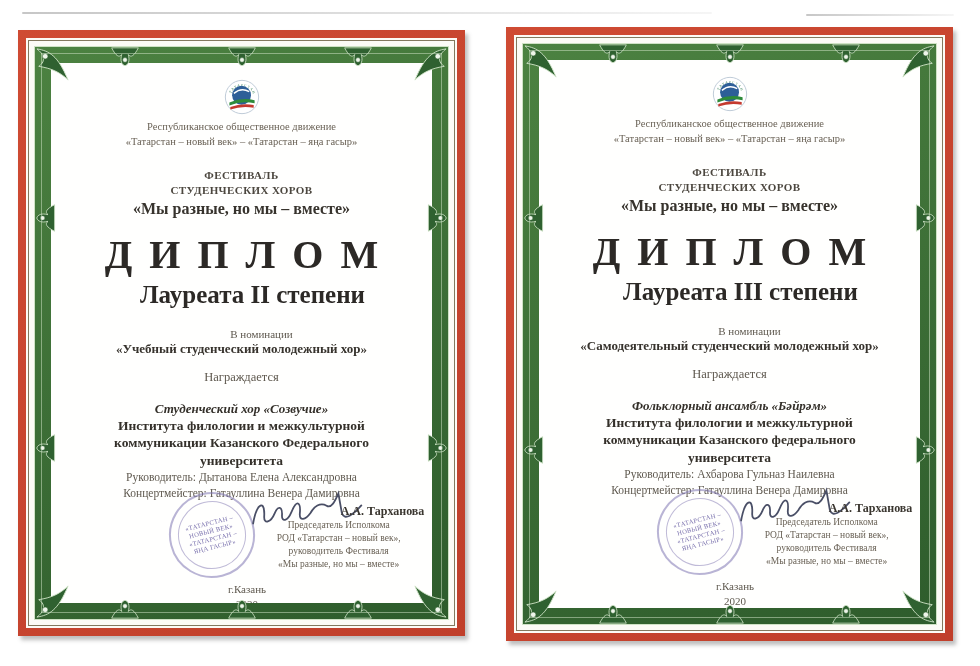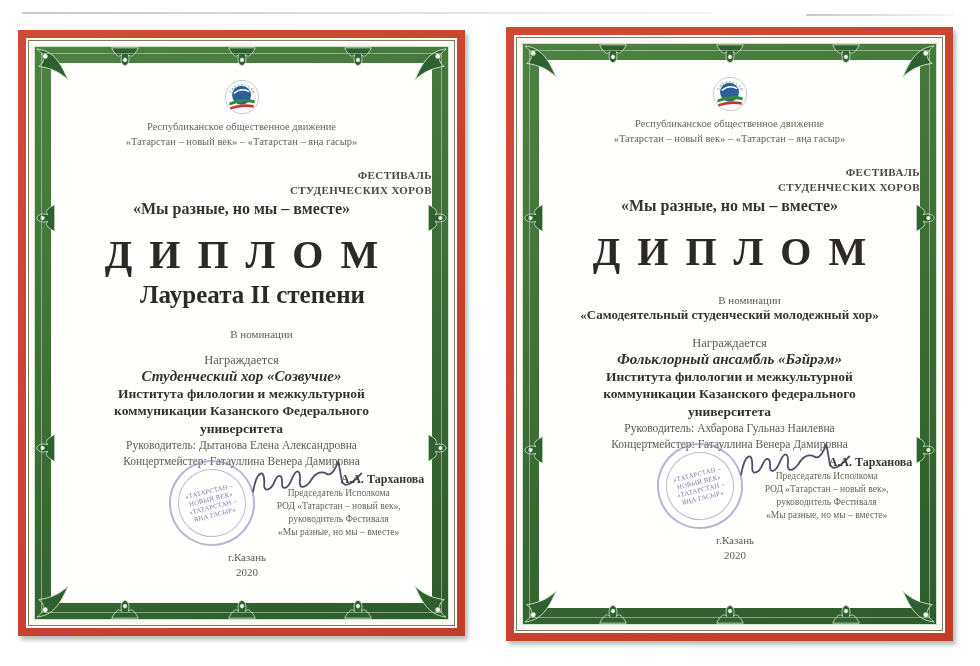--- a/index.html
+++ b/index.html
@@ -25,30 +25,30 @@
   .band::after { content:""; position:absolute; inset:7px; pointer-events:none;
           border:1px solid rgba(214,232,204,.5); }
   .inner { height: 100%; background: #fffffe; position: relative; text-align: center;
            color: #3b3833; padding-top: 16px; overflow: hidden; }
 
   .orn { position: absolute; line-height: 0; pointer-events: none; }
 
   .logo-wrap { line-height: 0; margin-bottom: 5px; }
   .org   { font-size: 10.5px; color: #6a6256; line-height: 1.4; }
   .fest  { font-size: 11px; font-weight: bold; color: #4c473f; letter-spacing: .4px;
-           line-height: 1.35; margin-top: 19px; text-align: right; }
+           line-height: 1.35; margin-top: 19px; }
   .fest-name { font-size: 16px; font-weight: bold; color: #37332d; margin-top: 2px; }
   .title { font-size: 40px; font-weight: bold; letter-spacing: 17px; padding-left: 17px;
            color: #2c2926; margin-top: 13px; }
   .degree { font-size: 25px; font-weight: bold; color: #2c2926; margin-top: 3px; padding-left: 22px; }
   .nom-label { font-size: 11px; color: #5f594f; margin-top: 19px; padding-left: 40px; }
   .nom   { font-size: 13px; font-weight: bold; color: #37332d; margin-top: 1px; }
   .award { font-size: 12.5px; color: #5f594f; margin-top: 13px; }
-  .recipient { font-size: 15px; font-weight: bold; font-style: italic; color: #34302a;
-           }
+  .recipient { font-size: 13px; font-weight: bold; font-style: italic; color: #34302a;
+           margin-top: 16px; }
   .orgname { font-size: 13.5px; font-weight: bold; line-height: 1.28; color: #34302a; }
   .person { font-size: 11.5px; color: #5f594f; line-height: 1.4; }
 
   .footer { position: relative; height: 120px; margin-top: 3px; }
   .stamp { position: absolute; left: 118px; top: -12px; width: 86px; height: 86px;
            border-radius: 50%; border: 2px solid rgba(128,118,178,.55);
            transform: rotate(-14deg); }
   .stamp::before { content:""; position:absolute; inset:7px; border-radius:50%;
            border: 1px solid rgba(128,118,178,.5); }
   .stamp-text { position:absolute; inset:0; display:flex; flex-direction:column;
@@ -94,20 +94,21 @@
           <div class="org">«Татарстан – новый век» – «Татарстан – яңа гасыр»</div>
 
           <div class="fest">ФЕСТИВАЛЬ</div>
           <div class="fest" style="margin-top:0">СТУДЕНЧЕСКИХ ХОРОВ</div>
           <div class="fest-name">«Мы разные, но мы – вместе»</div>
 
           <div class="title">ДИПЛОМ</div>
           <div class="degree">Лауреата II степени</div>
 
           <div class="nom-label">В номинации</div>
+          <div class="nom">«Учебный студенческий молодежный хор»</div>
 
           <div class="award">Награждается</div>
 
           <div class="recipient">Студенческий хор «Созвучие»</div>
           <div class="orgname">Института филологии и межкультурной</div>
           <div class="orgname">коммуникации Казанского Федерального</div>
           <div class="orgname">университета</div>
           <div class="person">Руководитель: Дытанова Елена Александровна</div>
           <div class="person">Концертмейстер: Гатауллина Венера Дамировна</div>
 
@@ -221,20 +222,21 @@
           </div>
 
           <div class="org">Республиканское общественное движение</div>
           <div class="org">«Татарстан – новый век» – «Татарстан – яңа гасыр»</div>
 
           <div class="fest">ФЕСТИВАЛЬ</div>
           <div class="fest" style="margin-top:0">СТУДЕНЧЕСКИХ ХОРОВ</div>
           <div class="fest-name">«Мы разные, но мы – вместе»</div>
 
           <div class="title">ДИПЛОМ</div>
+          <div class="degree">Лауреата III степени</div>
 
           <div class="nom-label">В номинации</div>
           <div class="nom">«Самодеятельный студенческий молодежный хор»</div>
 
           <div class="award">Награждается</div>
 
           <div class="recipient">Фольклорный ансамбль «Бәйрәм»</div>
           <div class="orgname">Института филологии и межкультурной</div>
           <div class="orgname">коммуникации Казанского федерального</div>
           <div class="orgname">университета</div>

